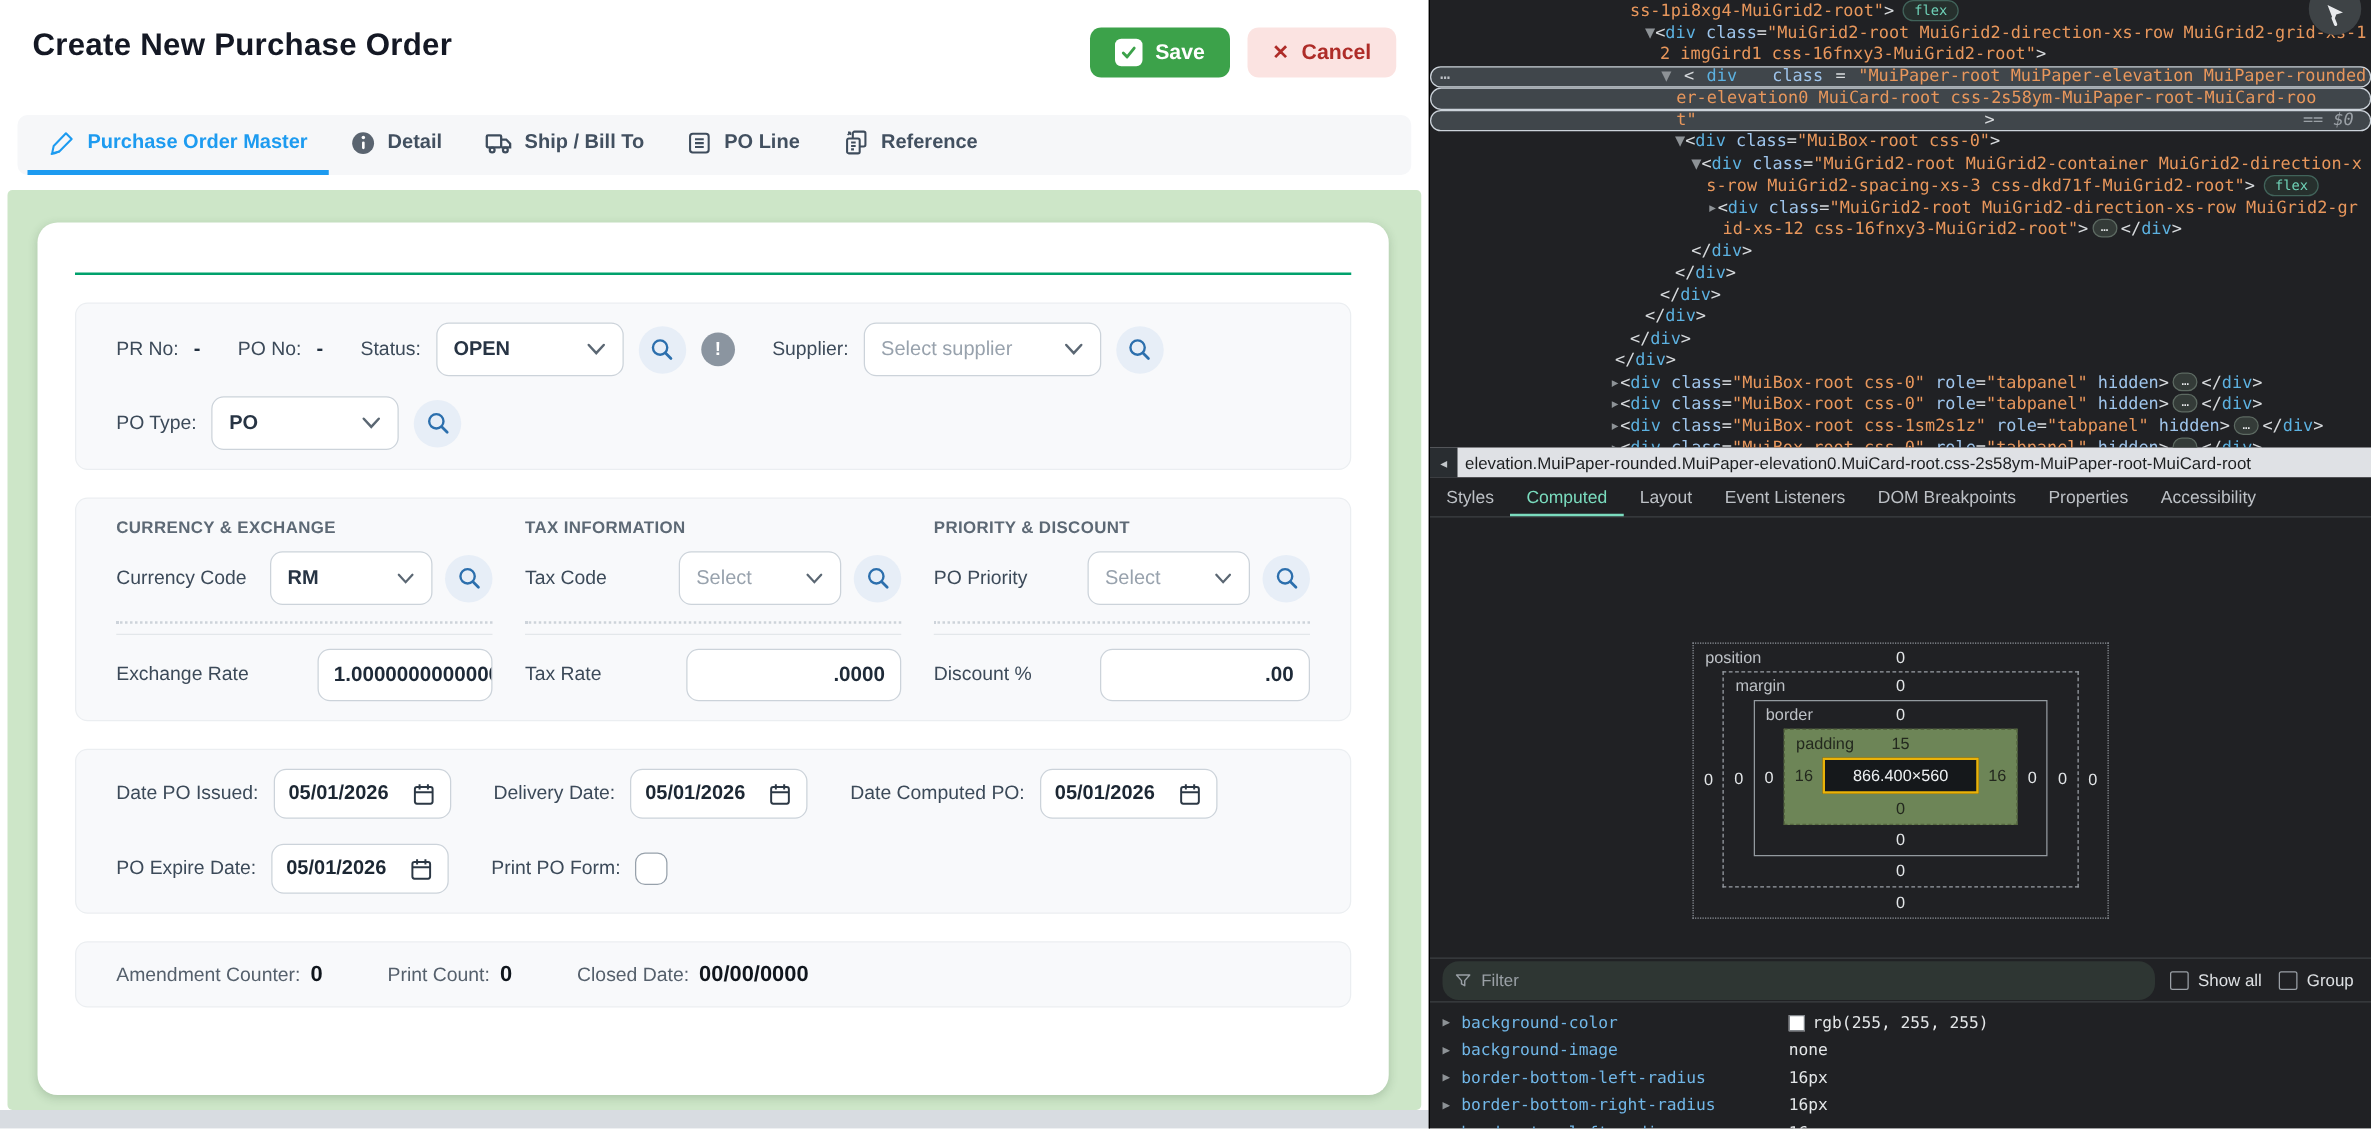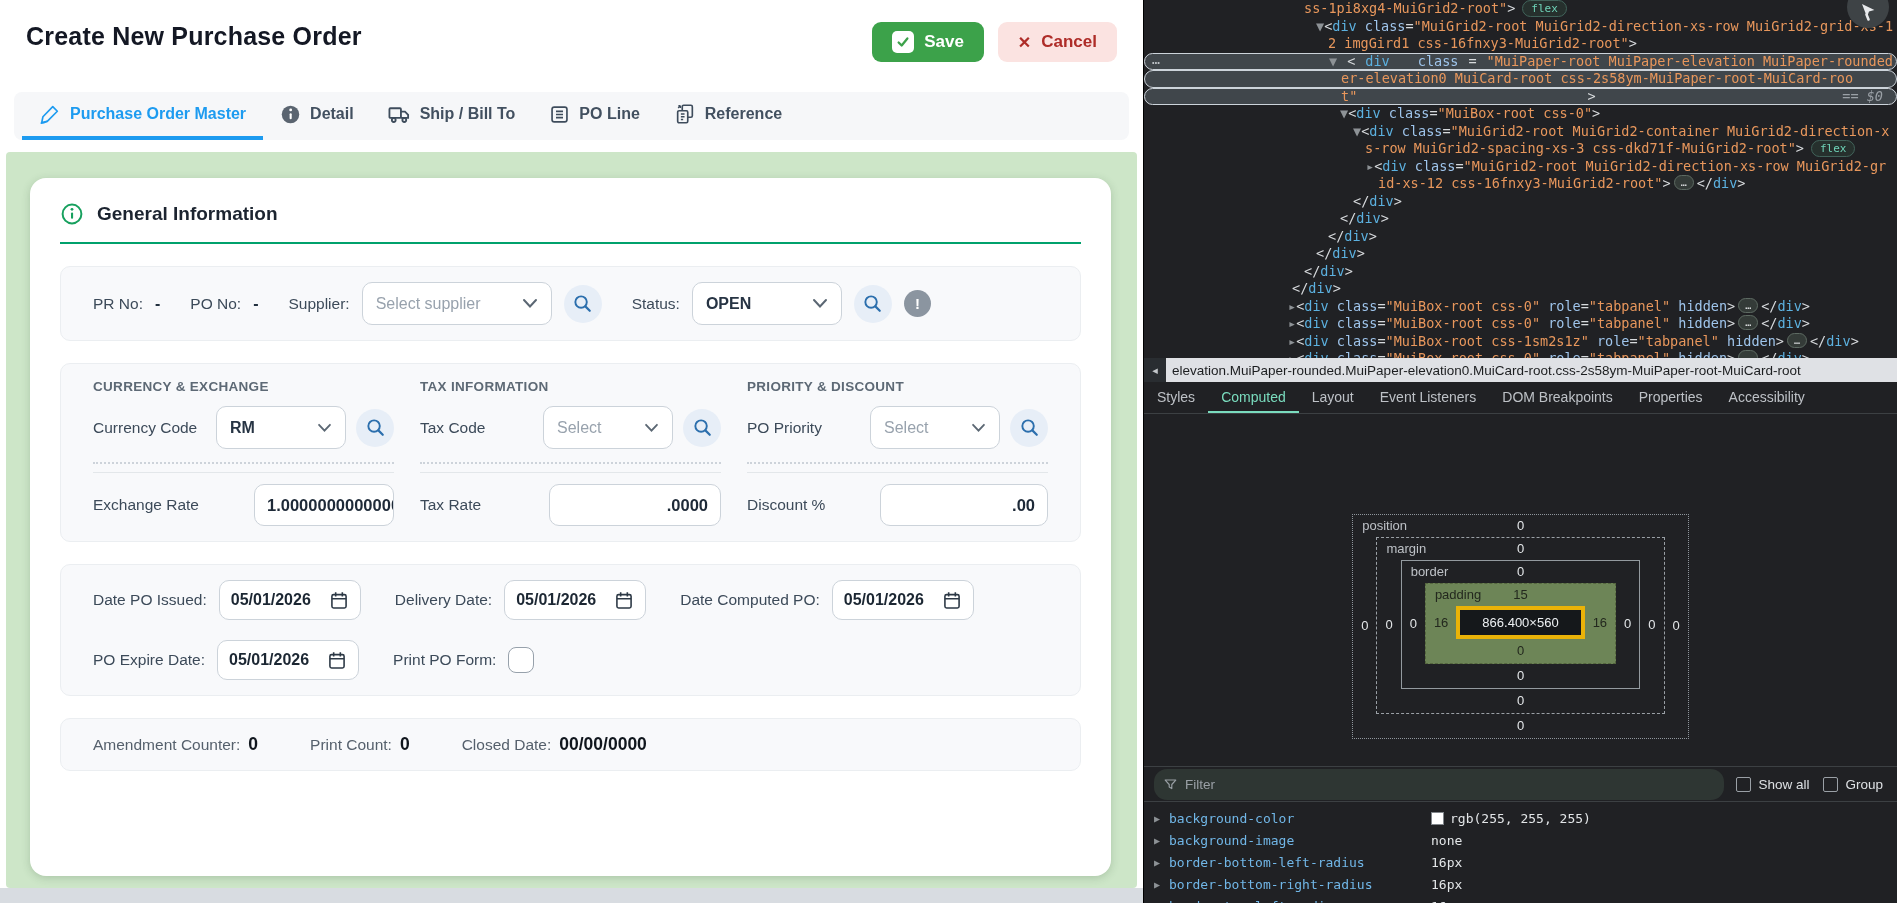--- a/index.html
+++ b/index.html
@@ -86,21 +86,21 @@
   .bm-name{position:absolute;left:9px;color:#bdc1c6}
   .bm-val{color:#e3e6e8}
   .bm-mid{display:flex;align-items:center;justify-content:center}
   .bm-side{padding:0 8px;color:#e3e6e8}
   .bm-foot{text-align:center;padding:4px 0 5px;color:#e3e6e8}
   .bm-pos{border:1px dotted #8f969c}
   .bm-margin{border:1px dashed #9aa0a6}
   .bm-border{border:1px solid #939a9f}
   .bm-padding{border:1px dashed #55663f;background:#6d8557}
   .bm-padding .bm-name,.bm-padding .bm-val,.bm-padding .bm-side,.bm-padding .bm-foot{color:#23281e}
-  .bm-content{background:#15181b;border:4px solid #eab308;color:#eef1f3;padding:5px 22px;white-space:nowrap;cursor:pointer}
+  .bm-content{background:#15181b;border:2px solid #eab308;color:#eef1f3;padding:5px 22px;white-space:nowrap;cursor:pointer}
 
   .dt-filter{height:36px;display:flex;align-items:center;background:#202124;border-top:1px solid #3c4043;border-bottom:1px solid #3c4043;box-sizing:border-box}
   .filter-pill{flex:1;height:31px;margin:0 12px 0 10px;background:#2e3633;border-radius:13px;display:flex;align-items:center;gap:8px;padding:0 10px;color:#9aa0a6;font-size:13.5px;cursor:text}
   .dt-check{display:flex;align-items:center;gap:7px;margin-right:14px;color:#dde0e3;font-size:13.5px}
   .cbox{width:13px;height:13px;border:1px solid #9aa0a6;border-radius:2px;background:transparent;cursor:pointer;flex:0 0 auto}
 
   .dt-props{font-family:"DejaVu Sans Mono",monospace;font-size:13px;padding-top:5px}
   .prop-row{display:flex;align-items:center;height:22px;padding-left:10px;cursor:pointer}
   .prop-arrow{color:#8d9296;width:15px;font-size:10px}
   .prop-name{color:#71b7e8;width:262px;white-space:nowrap;overflow:hidden}
@@ -173,70 +173,79 @@
             <path d="M7.5 12h4M7.5 15h4M7.5 18h2.5"></path>
             <path d="M4.5 5.5 L7 3 M7 3v2.5M7 3H4.8" stroke-width="1.4"></path>
           </svg>
         <span>Reference</span>
       </div>
     </div>
 
     <div class="band">
       <div class="card">
 
-        <div class="sec-head">
-          <svg width="24" height="24" viewBox="0 0 24 24">
-              <circle cx="12" cy="12" r="9.4" fill="none" stroke="#17a05e" stroke-width="2"></circle>
-              <rect x="11" y="10.4" width="2.1" height="6.4" rx="1" fill="#17a05e"></rect>
-              <circle cx="12" cy="7.3" r="1.4" fill="#17a05e"></circle>
-            </svg>
-          <span class="sec-title">General Information</span>
-        </div>
         <div class="sec-line"></div>
 
         <div class="grp">
           <div class="frow" style="gap:30px">
             <div class="field">
               <span class="flabel">PR No:</span>
               <span class="fvalue-plain">-</span>
             </div>
             <div class="field">
               <span class="flabel">PO No:</span>
               <span class="fvalue-plain">-</span>
+            </div>
+            <div class="field">
+              <span class="flabel">Status:</span>
+              <div class="sel" style="width:150px">
+                <span class="val">OPEN</span>
+                <svg width="16" height="11" viewBox="0 0 16 11">
+                    <polyline points="2,2 8,8.5 14,2" fill="none" stroke="#5b6773" stroke-width="2" stroke-linecap="round"></polyline>
+                  </svg>
+              </div>
+              <button class="qbtn">
+                <svg width="21" height="21" viewBox="0 0 22 22">
+                    <circle cx="9.5" cy="9.5" r="6" fill="none" stroke="#2c6fad" stroke-width="2"></circle>
+                    <line x1="14" y1="14" x2="18.6" y2="18.6" stroke="#2c6fad" stroke-width="2.3" stroke-linecap="round"></line>
+                  </svg>
+              </button>
+              <button class="warnbtn">!</button>
             </div>
             <div class="field">
               <span class="flabel">Supplier:</span>
               <div class="sel" style="width:190px">
                 <span class="ph">Select supplier</span>
                 <svg width="16" height="11" viewBox="0 0 16 11">
                     <polyline points="2,2 8,8.5 14,2" fill="none" stroke="#5b6773" stroke-width="2" stroke-linecap="round"></polyline>
                   </svg>
               </div>
               <button class="qbtn">
                 <svg width="21" height="21" viewBox="0 0 22 22">
                     <circle cx="9.5" cy="9.5" r="6" fill="none" stroke="#2c6fad" stroke-width="2"></circle>
                     <line x1="14" y1="14" x2="18.6" y2="18.6" stroke="#2c6fad" stroke-width="2.3" stroke-linecap="round"></line>
                   </svg>
               </button>
             </div>
-            <div class="field">
-              <span class="flabel">Status:</span>
+          </div>
+          <div class="frow" style="margin-top:16px">
+            <div class="field">
+              <span class="flabel">PO Type:</span>
               <div class="sel" style="width:150px">
-                <span class="val">OPEN</span>
+                <span class="val">PO</span>
                 <svg width="16" height="11" viewBox="0 0 16 11">
                     <polyline points="2,2 8,8.5 14,2" fill="none" stroke="#5b6773" stroke-width="2" stroke-linecap="round"></polyline>
                   </svg>
               </div>
               <button class="qbtn">
                 <svg width="21" height="21" viewBox="0 0 22 22">
                     <circle cx="9.5" cy="9.5" r="6" fill="none" stroke="#2c6fad" stroke-width="2"></circle>
                     <line x1="14" y1="14" x2="18.6" y2="18.6" stroke="#2c6fad" stroke-width="2.3" stroke-linecap="round"></line>
                   </svg>
               </button>
-              <button class="warnbtn">!</button>
             </div>
           </div>
         </div>
 
         <div class="grp">
           <div class="grid3">
             <div class="col">
               <div class="colhead">CURRENCY &amp; EXCHANGE</div>
               <div class="ctl-row">
                 <span class="flabel">Currency Code</span>

